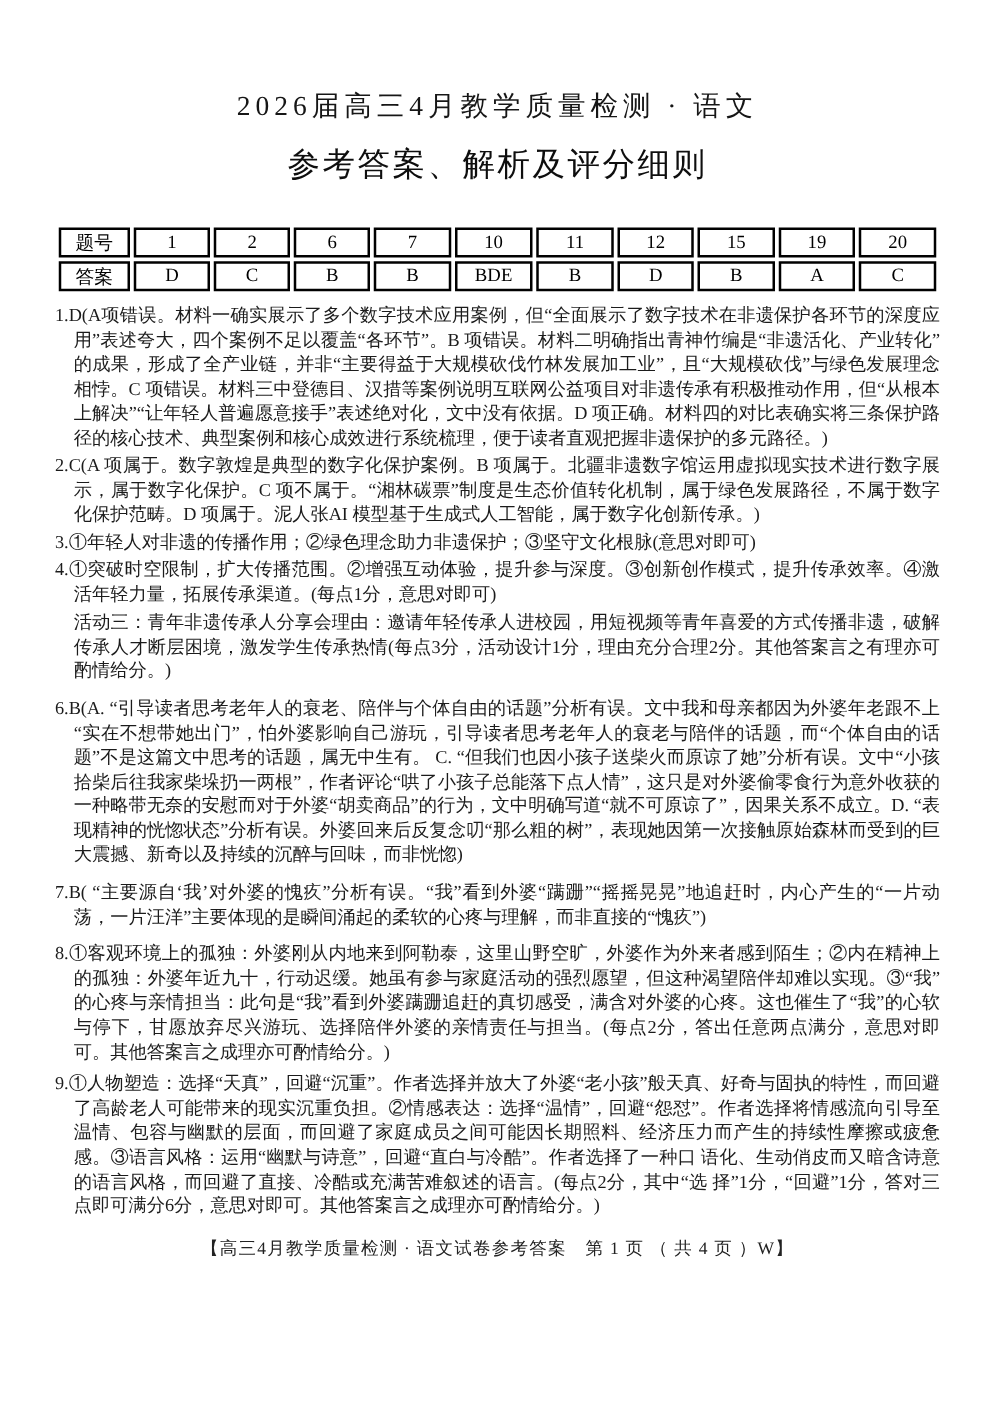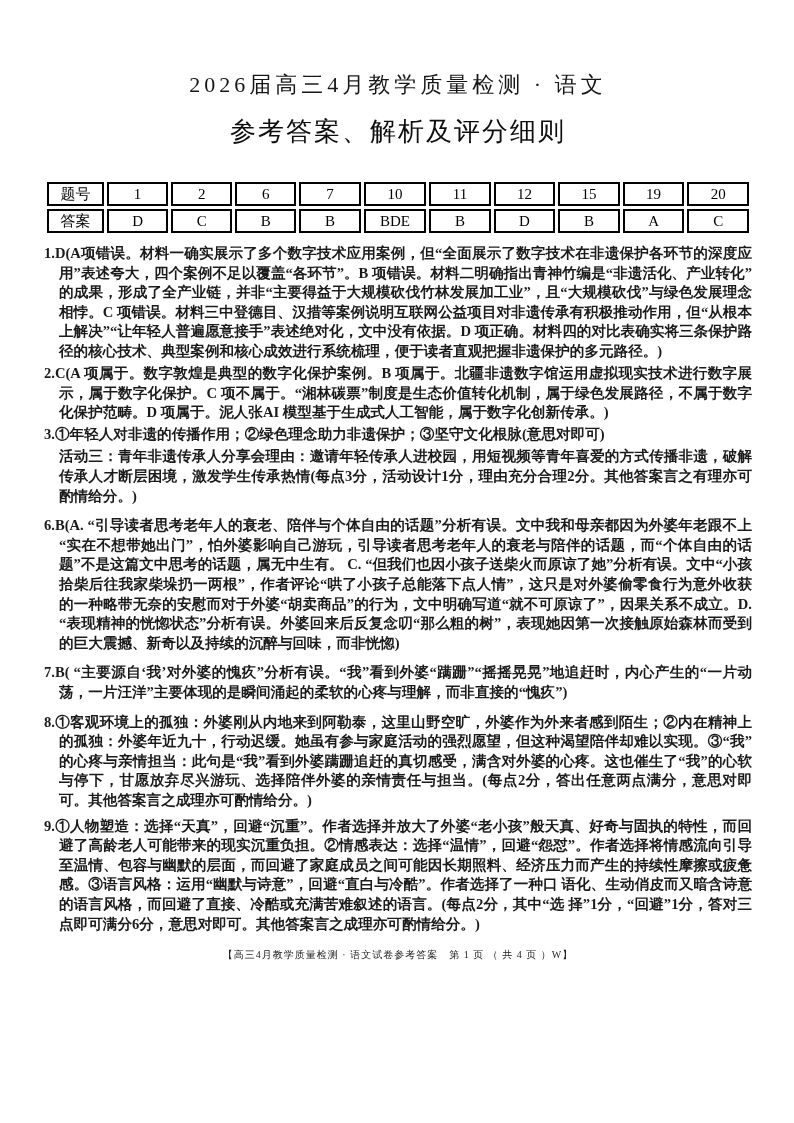--- a/index.html
+++ b/index.html
@@ -49,33 +49,32 @@
     color:#000000;
   }
   td.rowhead{width:52px;font-size:15px;}
   td.cell{width:57px;font-family:"Liberation Serif","DejaVu Serif",serif;}
   .content{
     margin-top:4px;
     font-size:14.6px;
     line-height:19.6px;
     text-align:justify;
     color:#1b1b1b;
-    font-weight:bold;
   }
   .para{
     margin:0 0 2.5px 0;
     padding-left:15px;
     text-indent:-15px;
   }
   .para.cont{ text-indent:0; }
   .gap-sm{ margin-top:6px; }
   .gap-lg{ margin-top:10px; }
   .footer{
     text-align:center;
-    font-size:10px;
+    font-size:14px;
     margin-top:14px;
     letter-spacing:1px;
     color:#222;
   }
 </style>
 </head>
 <body>
 
 <div class="page">
 
@@ -110,20 +109,21 @@
         <td class="cell">A</td>
         <td class="cell">C</td>
       </tr>
     </tbody>
   </table>
 
   <div class="content">
     <p class="para">1.D(A项错误。材料一确实展示了多个数字技术应用案例，但“全面展示了数字技术在非遗保护各环节的深度应用”表述夸大，四个案例不足以覆盖“各环节”。B 项错误。材料二明确指出青神竹编是“非遗活化、产业转化”的成果，形成了全产业链，并非“主要得益于大规模砍伐竹林发展加工业”，且“大规模砍伐”与绿色发展理念相悖。C 项错误。材料三中登德目、汉措等案例说明互联网公益项目对非遗传承有积极推动作用，但“从根本上解决”“让年轻人普遍愿意接手”表述绝对化，文中没有依据。D 项正确。材料四的对比表确实将三条保护路径的核心技术、典型案例和核心成效进行系统梳理，便于读者直观把握非遗保护的多元路径。)</p>
     <p class="para">2.C(A 项属于。数字敦煌是典型的数字化保护案例。B 项属于。北疆非遗数字馆运用虚拟现实技术进行数字展示，属于数字化保护。C 项不属于。“湘林碳票”制度是生态价值转化机制，属于绿色发展路径，不属于数字化保护范畴。D 项属于。泥人张AI 模型基于生成式人工智能，属于数字化创新传承。)</p>
     <p class="para">3.①年轻人对非遗的传播作用；②绿色理念助力非遗保护；③坚守文化根脉(意思对即可)</p>
+    <p class="para">4.①突破时空限制，扩大传播范围。②增强互动体验，提升参与深度。③创新创作模式，提升传承效率。④激活年轻力量，拓展传承渠道。(每点1分，意思对即可)</p>
     <p class="para cont">活动三：青年非遗传承人分享会理由：邀请年轻传承人进校园，用短视频等青年喜爱的方式传播非遗，破解传承人才断层困境，激发学生传承热情(每点3分，活动设计1分，理由充分合理2分。其他答案言之有理亦可酌情给分。)</p>
     <p class="para gap-lg">6.B(A. “引导读者思考老年人的衰老、陪伴与个体自由的话题”分析有误。文中我和母亲都因为外婆年老跟不上“实在不想带她出门”，怕外婆影响自己游玩，引导读者思考老年人的衰老与陪伴的话题，而“个体自由的话题”不是这篇文中思考的话题，属无中生有。 C. “但我们也因小孩子送柴火而原谅了她”分析有误。文中“小孩拾柴后往我家柴垛扔一两根”，作者评论“哄了小孩子总能落下点人情”，这只是对外婆偷零食行为意外收获的一种略带无奈的安慰而对于外婆“胡卖商品”的行为，文中明确写道“就不可原谅了”，因果关系不成立。D. “表现精神的恍惚状态”分析有误。外婆回来后反复念叨“那么粗的树”，表现她因第一次接触原始森林而受到的巨大震撼、新奇以及持续的沉醉与回味，而非恍惚)</p>
     <p class="para gap-lg">7.B( “主要源自‘我’对外婆的愧疚”分析有误。“我”看到外婆“蹒跚”“摇摇晃晃”地追赶时，内心产生的“一片动荡，一片汪洋”主要体现的是瞬间涌起的柔软的心疼与理解，而非直接的“愧疚”)</p>
     <p class="para gap-lg">8.①客观环境上的孤独：外婆刚从内地来到阿勒泰，这里山野空旷，外婆作为外来者感到陌生；②内在精神上的孤独：外婆年近九十，行动迟缓。她虽有参与家庭活动的强烈愿望，但这种渴望陪伴却难以实现。③“我”的心疼与亲情担当：此句是“我”看到外婆蹒跚追赶的真切感受，满含对外婆的心疼。这也催生了“我”的心软与停下，甘愿放弃尽兴游玩、选择陪伴外婆的亲情责任与担当。(每点2分，答出任意两点满分，意思对即可。其他答案言之成理亦可酌情给分。)</p>
     <p class="para gap-sm">9.①人物塑造：选择“天真”，回避“沉重”。作者选择并放大了外婆“老小孩”般天真、好奇与固执的特性，而回避了高龄老人可能带来的现实沉重负担。②情感表达：选择“温情”，回避“怨怼”。作者选择将情感流向引导至温情、包容与幽默的层面，而回避了家庭成员之间可能因长期照料、经济压力而产生的持续性摩擦或疲惫感。③语言风格：运用“幽默与诗意”，回避“直白与冷酷”。作者选择了一种口 语化、生动俏皮而又暗含诗意的语言风格，而回避了直接、冷酷或充满苦难叙述的语言。(每点2分，其中“选 择”1分，“回避”1分，答对三点即可满分6分，意思对即可。其他答案言之成理亦可酌情给分。)</p>
   </div>
 
   <div class="footer">【高三4月教学质量检测 · 语文试卷参考答案　第 1 页 （ 共 4 页 ）W】</div>
 
 </div>

